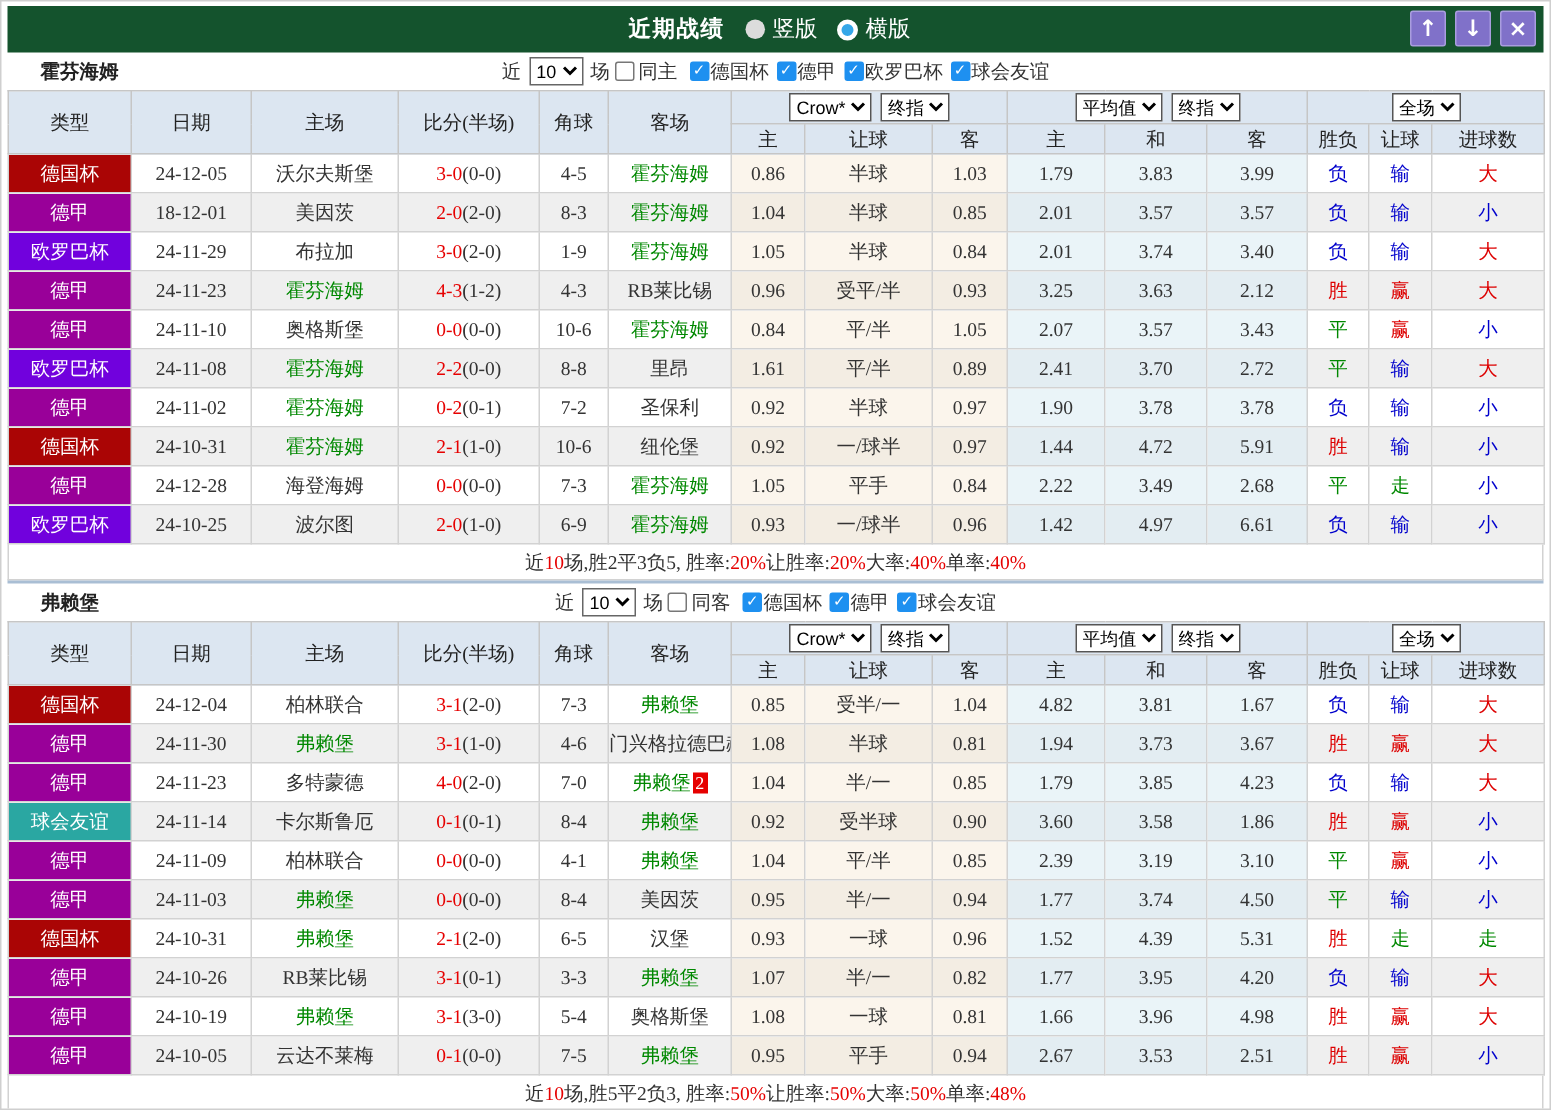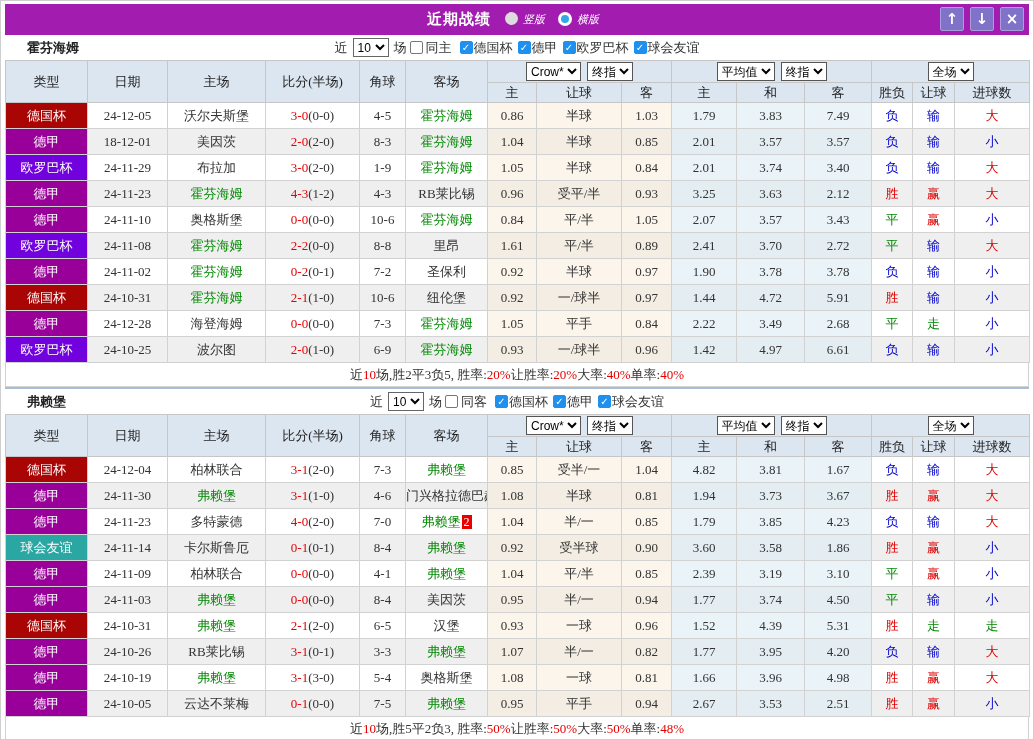--- a/index.html
+++ b/index.html
@@ -1,20 +1,20 @@
 <!DOCTYPE html>
 <html><head>
 <meta charset="utf-8">
 <style>
 *{box-sizing:border-box;margin:0;padding:0;}
 body{width:1034px;font-family:"Liberation Serif",serif;font-size:13px;color:#333;background:#fff;}
 .page{width:1034px;height:740px;border:1px solid #cfcfcf;background:#fff;padding:3px 4px 0;overflow:hidden;}
-.titlebar{height:31px;background:#a21caf;display:flex;align-items:center;justify-content:center;position:relative;color:#fff;font-family:"Liberation Sans",sans-serif;}
+.titlebar{height:31px;background:#14532d;display:flex;align-items:center;justify-content:center;position:relative;color:#fff;font-family:"Liberation Sans",sans-serif;}
 .title{font-weight:bold;font-size:15px;letter-spacing:1px;}
-.radio-group{display:inline-flex;align-items:flex-start;margin-left:14px;gap:5px;font-size:11px;font-style:italic;}
+.radio-group{display:inline-flex;align-items:center;margin-left:14px;gap:5px;font-size:15px;}
 .radio{width:13px;height:13px;border-radius:50%;display:inline-block;}
 .radio.plain{background:#dcdcdc;}
 .radio.sel{width:14px;height:14px;background:#35a7e8;border:3px solid #fff;}
 .radio-label{margin-right:8px;}
 .tb-buttons{position:absolute;right:5px;top:3px;display:flex;gap:6px;}
 .tb-btn{width:24px;height:24px;background:#8071c9;border:1px solid #a99dde;color:#fff;display:flex;align-items:center;justify-content:center;font-size:15px;font-weight:bold;cursor:pointer;font-family:"DejaVu Sans",sans-serif;border-radius:2px;}
 .filterbar{position:relative;height:25px;display:flex;align-items:center;justify-content:center;}
 .section2 .filterbar{border-top:2px solid #a9bed4;height:27px;}
 .teamname{position:absolute;left:22px;font-weight:bold;color:#222;}
 .filter-controls{display:inline-flex;align-items:center;gap:3px;}
@@ -137,21 +137,21 @@
             <td>24-12-05</td>
             <td>沃尔夫斯堡</td>
             <td><span class="ft">3-0</span><span class="ht">(0-0)</span></td>
             <td>4-5</td>
             <td class="focus">霍芬海姆</td>
             <td class="c-odds">0.86</td>
             <td class="c-odds">半球</td>
             <td class="c-odds">1.03</td>
             <td class="c-avg">1.79</td>
             <td class="c-avg">3.83</td>
-            <td class="c-avg">7.49</td>
+            <td class="c-avg">3.99</td>
             <td class="res" style="color: rgb(0, 0, 204);">负</td>
             <td class="res" style="color: rgb(0, 0, 204);">输</td>
             <td class="res" style="color: rgb(221, 0, 0);">大</td>
           </tr>
           <tr>
             <td class="type" style="background: rgb(153, 0, 153);">德甲</td>
             <td>18-12-01</td>
             <td>美因茨</td>
             <td><span class="ft">2-0</span><span class="ht">(2-0)</span></td>
             <td>8-3</td>

